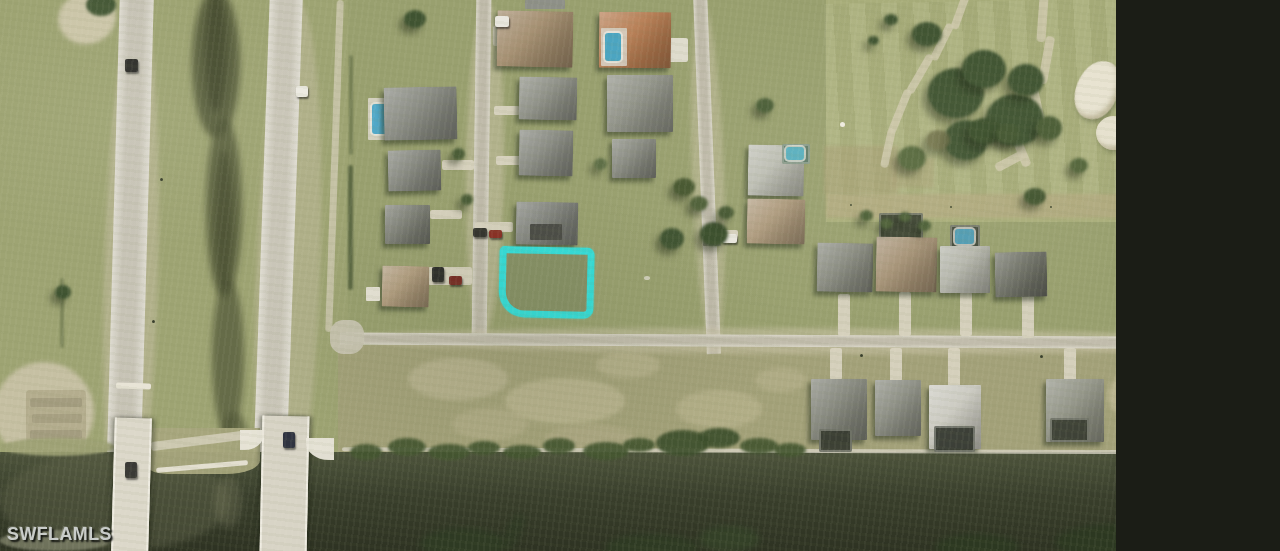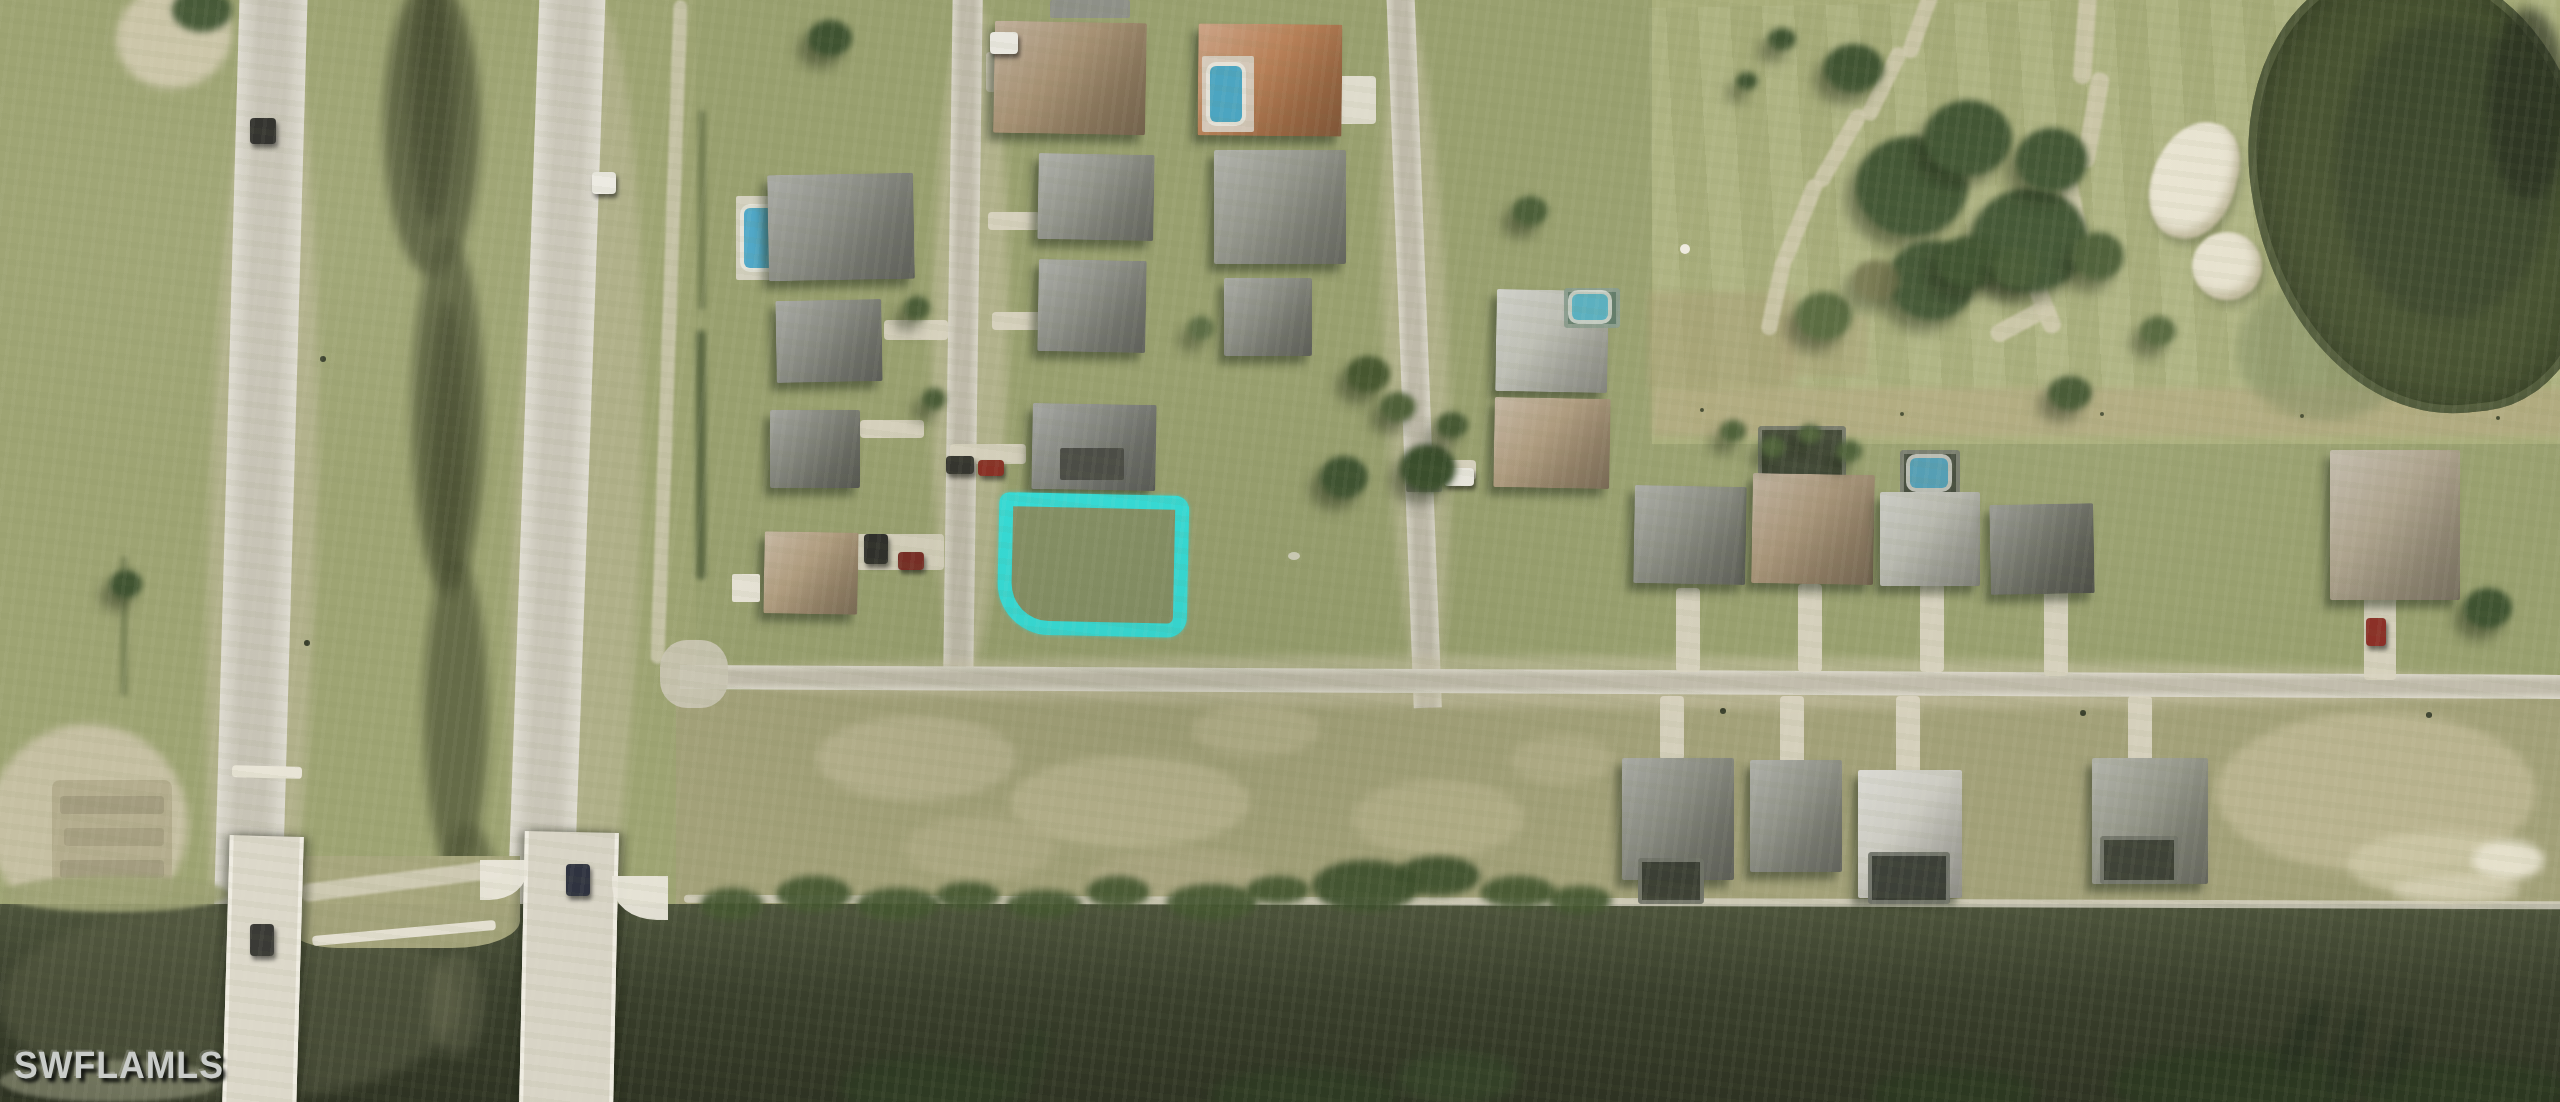--- a/index.html
+++ b/index.html
@@ -1,17 +1,17 @@
 <!DOCTYPE html>
 <html><head>
 <meta charset="utf-8">
 <style>
   html,body{margin:0;padding:0;background:#1b1d16;}
   .stage{
-    position:relative;width:1280px;height:551px;overflow:hidden;
+    position:relative;width:1116px;height:551px;overflow:hidden;
     background:#99a06e;filter:saturate(.97);
     font-family:"Liberation Sans",sans-serif;
   }
   
   .stage::before{
     content:"";position:absolute;inset:0;z-index:40;pointer-events:none;
     background-image:
       radial-gradient(ellipse 340px 200px at 12% 22%, rgba(255,255,240,.05), transparent 65%),
       radial-gradient(ellipse 420px 240px at 46% 62%, rgba(60,70,40,.09), transparent 65%),
       radial-gradient(ellipse 500px 260px at 80% 30%, rgba(255,255,230,.05), transparent 65%),

